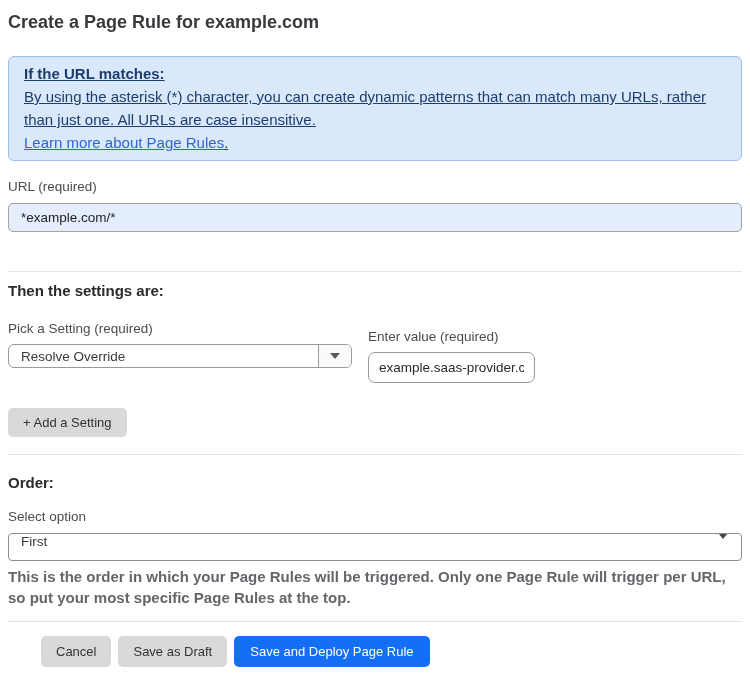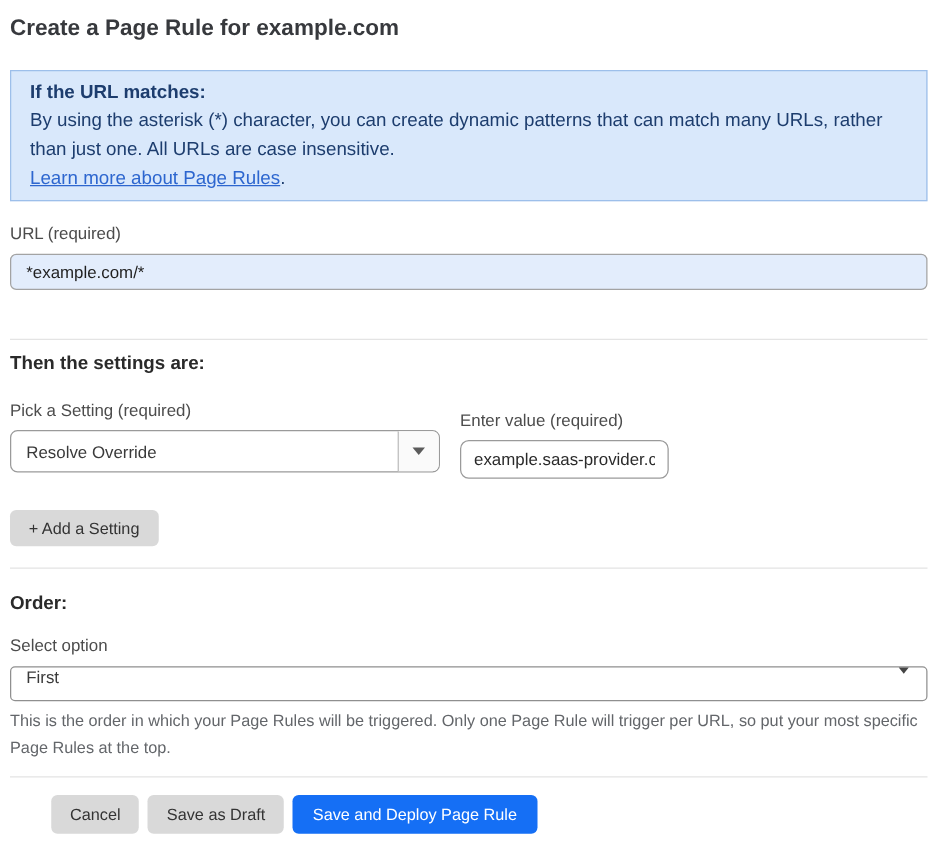--- a/index.html
+++ b/index.html
@@ -3,23 +3,23 @@
 <meta charset="utf-8">
 <style>
   * { margin:0; padding:0; box-sizing:border-box; }
   html,body { width:750px; height:691px; background:#ffffff; overflow:hidden;
     font-family:"Liberation Sans","DejaVu Sans",sans-serif; }
   .page { padding:0 8px; }
 
   .page-title { margin-top:12px; font-size:18px; font-weight:bold; color:#37393d; }
 
   .info-box { margin-top:23px; background:var(--info-bg,#d9e8fb);
-    border:1px solid var(--info-border,#9dbfea); border-radius:0;
+    border:1px solid var(--info-border,#9dbfea); border-radius:6px;
     padding:5px 15px 6px; color:var(--info-text,#1d3d6e);
-    font-size:15px; line-height:23px; }
+    font-size:15px; line-height:23px;text-decoration:underline; }
   .info-heading { font-weight:bold; }
   .learn-link { color:var(--link,#2d66cf); text-decoration:underline; cursor:pointer; }
   .link-period { color:var(--info-text,#1d3d6e); }
 
   .field-label { display:block; margin-top:18px; font-size:13.5px; color:#4c4c4c; }
 
   .url-input { display:block; margin-top:9px; width:100%; height:29px;
     background:var(--url-input-bg,#e3edfc); border:1px solid #a3a3a3; border-radius:5px;
     padding:0 12px; font-size:13.5px; color:#1f1f1f; font-family:inherit; }
 
@@ -29,21 +29,21 @@
   .div-3 { margin-top:13px; }
 
   .section-heading { margin-top:10px; font-size:15px; font-weight:bold; color:#2a2a2a; }
   .order-heading { margin-top:19px; }
 
   .settings-row { display:flex; margin-top:22px; }
   .col-left { width:344px; }
   .col-right { margin-left:16px; margin-top:8px; }
   .col-label { display:block; font-size:13.5px; color:#4c4c4c; }
 
-  .select-box { margin-top:8px; display:flex; align-items:center; height:34px;
+  .select-box { margin-top:8px; display:flex; align-items:center; height:24px;
     border:1px solid #9a9a9a; border-radius:6px; background:#fff; cursor:pointer; }
   .select-text { flex:1; padding:0 12px; font-size:13.5px; color:#3a3a3a;
     white-space:nowrap; overflow:hidden; }
   .arrow-seg { width:33px; align-self:stretch; border-left:1px solid #9a9a9a;
     display:flex; align-items:center; justify-content:center;
     background:#fafafa; border-radius:0 5px 5px 0; }
   .tri { width:0; height:0; border-left:5px solid transparent;
     border-right:5px solid transparent; border-top:6px solid #5b5b5b; }
   .tri.small { border-left-width:4.5px; border-right-width:4.5px; border-top-width:5.5px;
     border-top-color:#444; }
@@ -55,21 +55,21 @@
   .btn { height:29px; border:none; border-radius:5px; font-size:13px;
     font-family:inherit; cursor:pointer; white-space:nowrap; }
   .btn-gray { background:var(--secondary-button,#d9d9d9); color:#333; padding:0 15px; }
   .add-setting { margin-top:25px; }
 
   .order-select { margin-top:9px; height:28px; border:1px solid #8f8f8f; border-radius:4px;
     background:#fff; display:flex; justify-content:space-between;
     padding:0 14px 8px 12px; cursor:pointer; }
   .order-select .select-text { padding:0; }
 
-  .help-text { margin-top:5px; font-size:13px; line-height:21px; color:#63666a; }
+  .help-text { margin-top:5px; font-size:15px; line-height:21px; color:#63666a;font-weight:bold; }
 
   .actions { margin-top:14px; display:flex; gap:7px;padding-left:33px; }
   .actions .btn { height:31px; }
   .btn-blue { background:var(--primary-button,#156ff5); color:#ffffff; padding:0 16px; }
 </style>
 </head>
 <body>
 
 <div class="page">
 

